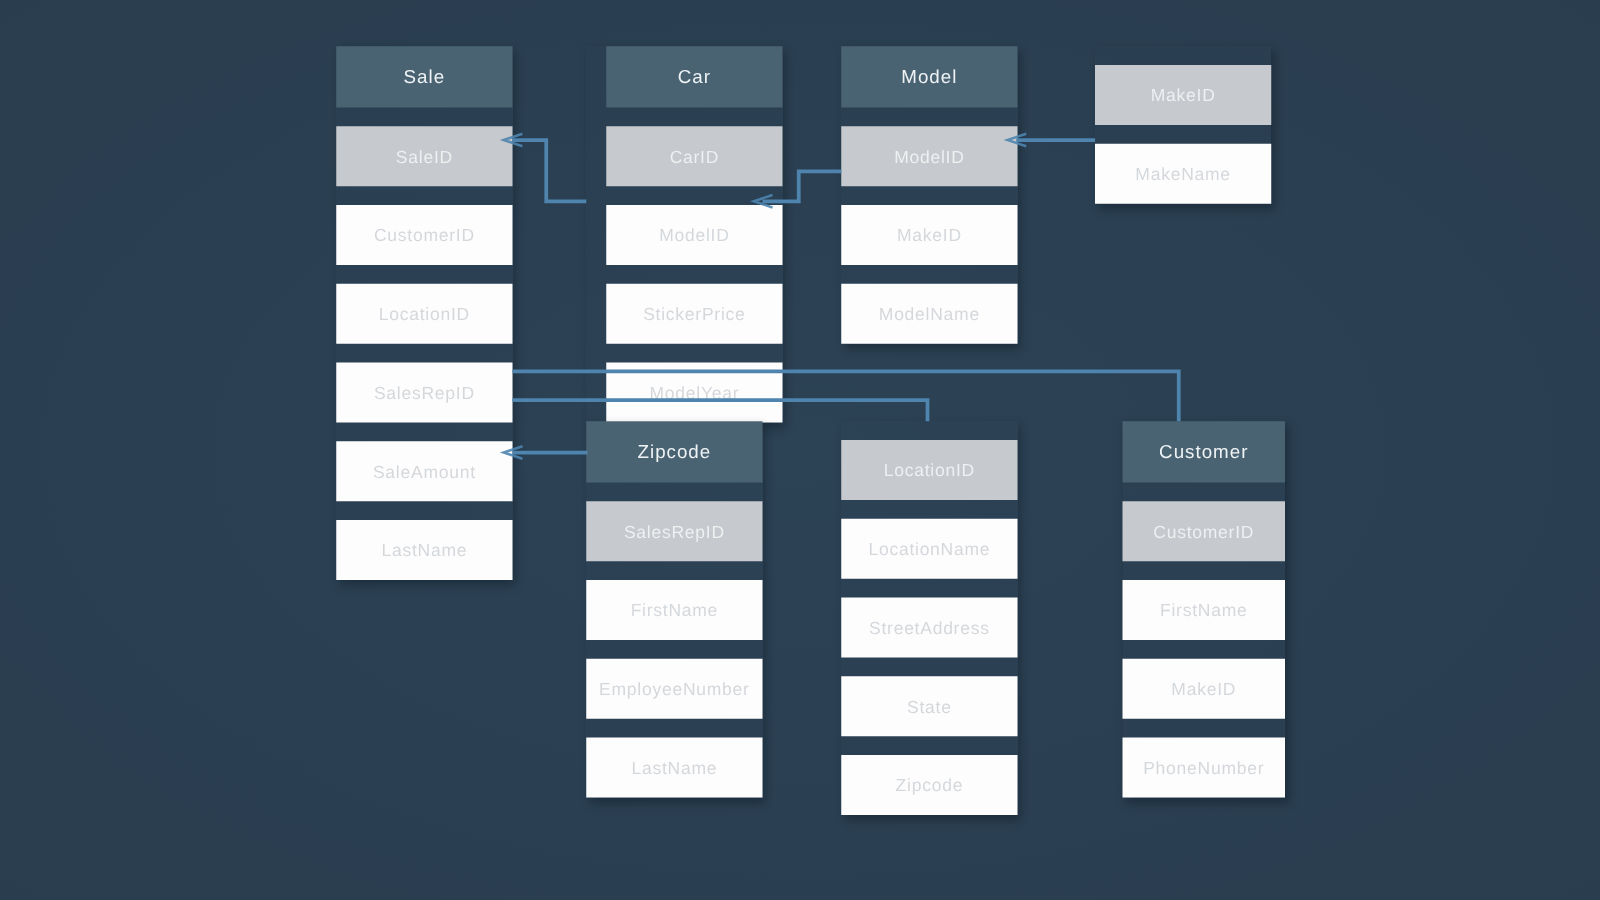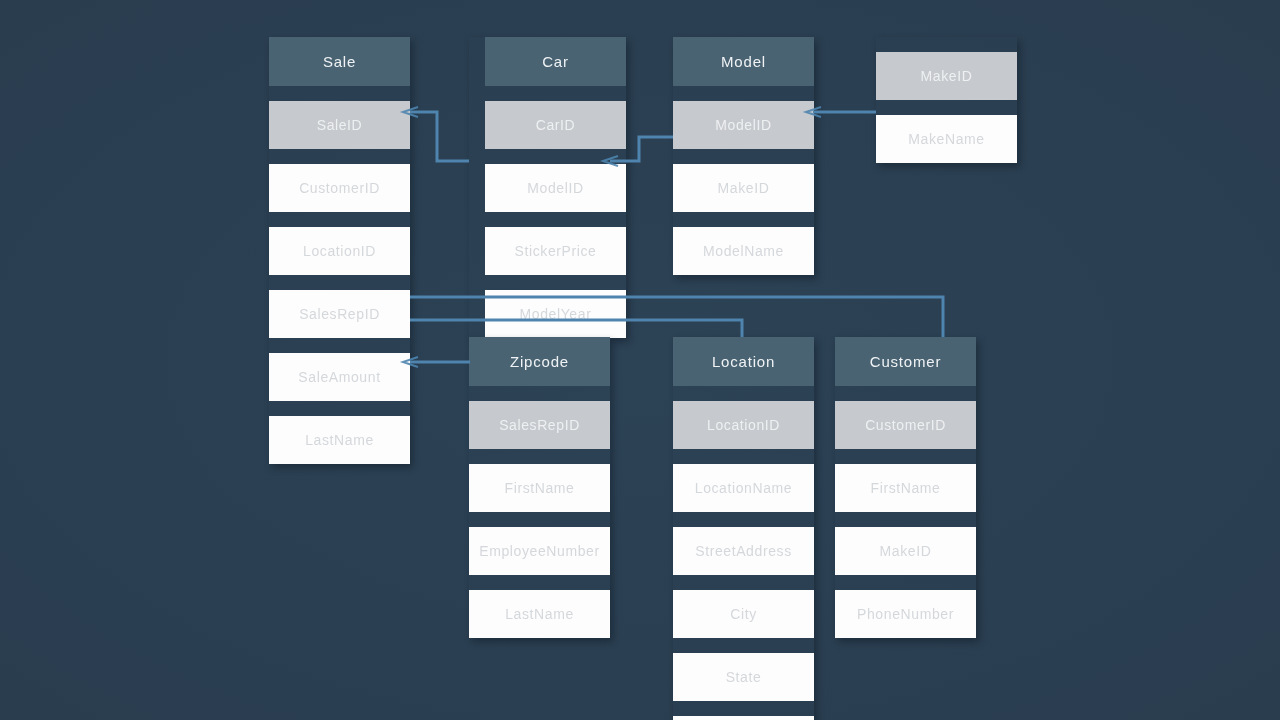--- a/index.html
+++ b/index.html
@@ -96,29 +96,27 @@
         <div class="trow">MakeName</div>
       </div>
       <div class="table" style="left: 469px; top: 337px; width: 141px;">
         <div class="thead">Zipcode</div>
         <div class="trow key">SalesRepID</div>
         <div class="trow">FirstName</div>
         <div class="trow">EmployeeNumber</div>
         <div class="trow">LastName</div>
       </div>
       <div class="table" style="left: 673px; top: 337px; width: 141px;">
-        <div class="thead">Location</div>
         <div class="trow key">LocationID</div>
         <div class="trow">LocationName</div>
         <div class="trow">StreetAddress</div>
-        <div class="trow">City</div>
         <div class="trow">State</div>
         <div class="trow">Zipcode</div>
       </div>
-      <div class="table" style="left: 835px; top: 337px; width: 141px;">
+      <div class="table" style="left: 898px; top: 337px; width: 130px;">
         <div class="thead">Customer</div>
         <div class="trow key">CustomerID</div>
         <div class="trow">FirstName</div>
         <div class="trow">MakeID</div>
         <div class="trow">PhoneNumber</div>
       </div>
     </div>
   <svg id="connector-svg" xmlns="http://www.w3.org/2000/svg">
       <polyline points="410,112 437,112 437,161 469,161" stroke="#4e84ae"></polyline>
       <path class="arrow" d="M 418 107 L 403 112 L 418 117" stroke="#4e84ae"></path>

